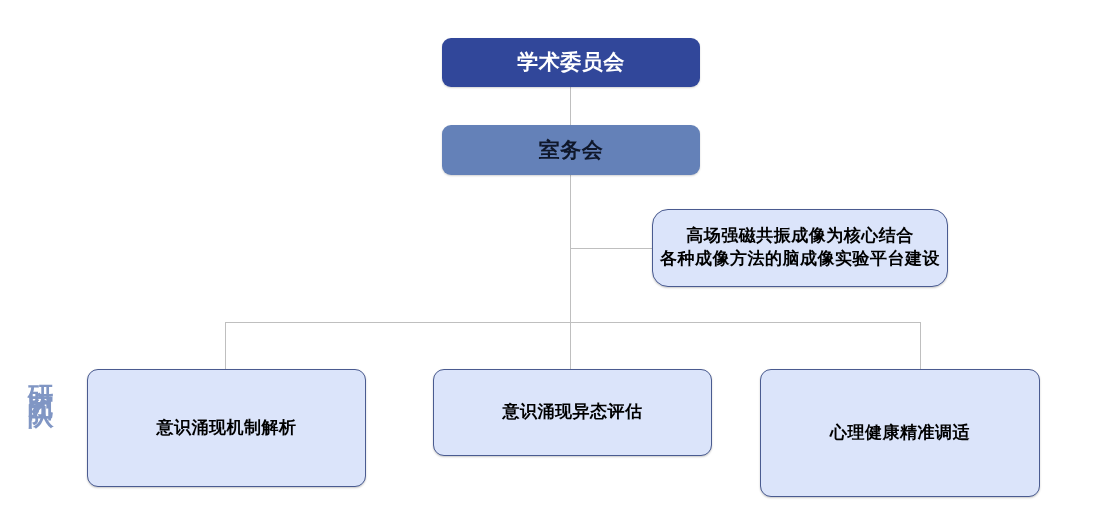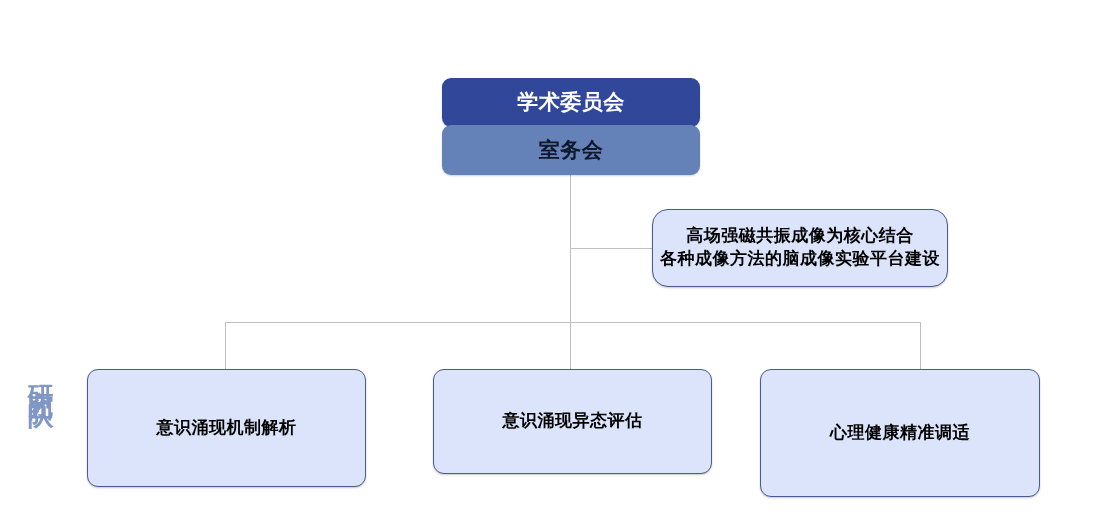--- a/index.html
+++ b/index.html
@@ -39,21 +39,20 @@
     letter-spacing: 0.5px;
   }
 
   
   .node-primary {
     background: #31479A;
     color: #ffffff;
     border-radius: 9px;
     font-size: 21px;
     box-shadow: 0 1px 2px rgba(0,0,0,0.18);
-    margin-top: 40px;
   }
 
   
   .node-secondary {
     background: #6481B8;
     color: #0f172a;
     border-radius: 9px;
     font-size: 21px;
     box-shadow: 0 1px 2px rgba(0,0,0,0.18);
   }
@@ -117,21 +116,21 @@
 
   <div class="node node-leaf platform" style="left:652px; top:209px; width:296px; height:78px;">
     <span class="node-text">高场强磁共振成像为核心结合
 各种成像方法的脑成像实验平台建设</span>
   </div>
 
   <div class="node node-leaf" style="left:87px; top:369px; width:279px; height:118px;">
     <span class="node-text">意识涌现机制解析</span>
   </div>
 
-  <div class="node node-leaf" style="left:433px; top:369px; width:279px; height:105px;">
+  <div class="node node-leaf" style="left:433px; top:369px; width:279px; height:87px;">
     <span class="node-text">意识涌现异态评估</span>
   </div>
 
   <div class="node node-leaf" style="left:760px; top:369px; width:280px; height:128px;">
     <span class="node-text">心理健康精准调适</span>
   </div>
 
   <div class="side-label" style="left:28px; top:364px;">研究团队</div>
 
 </div>

